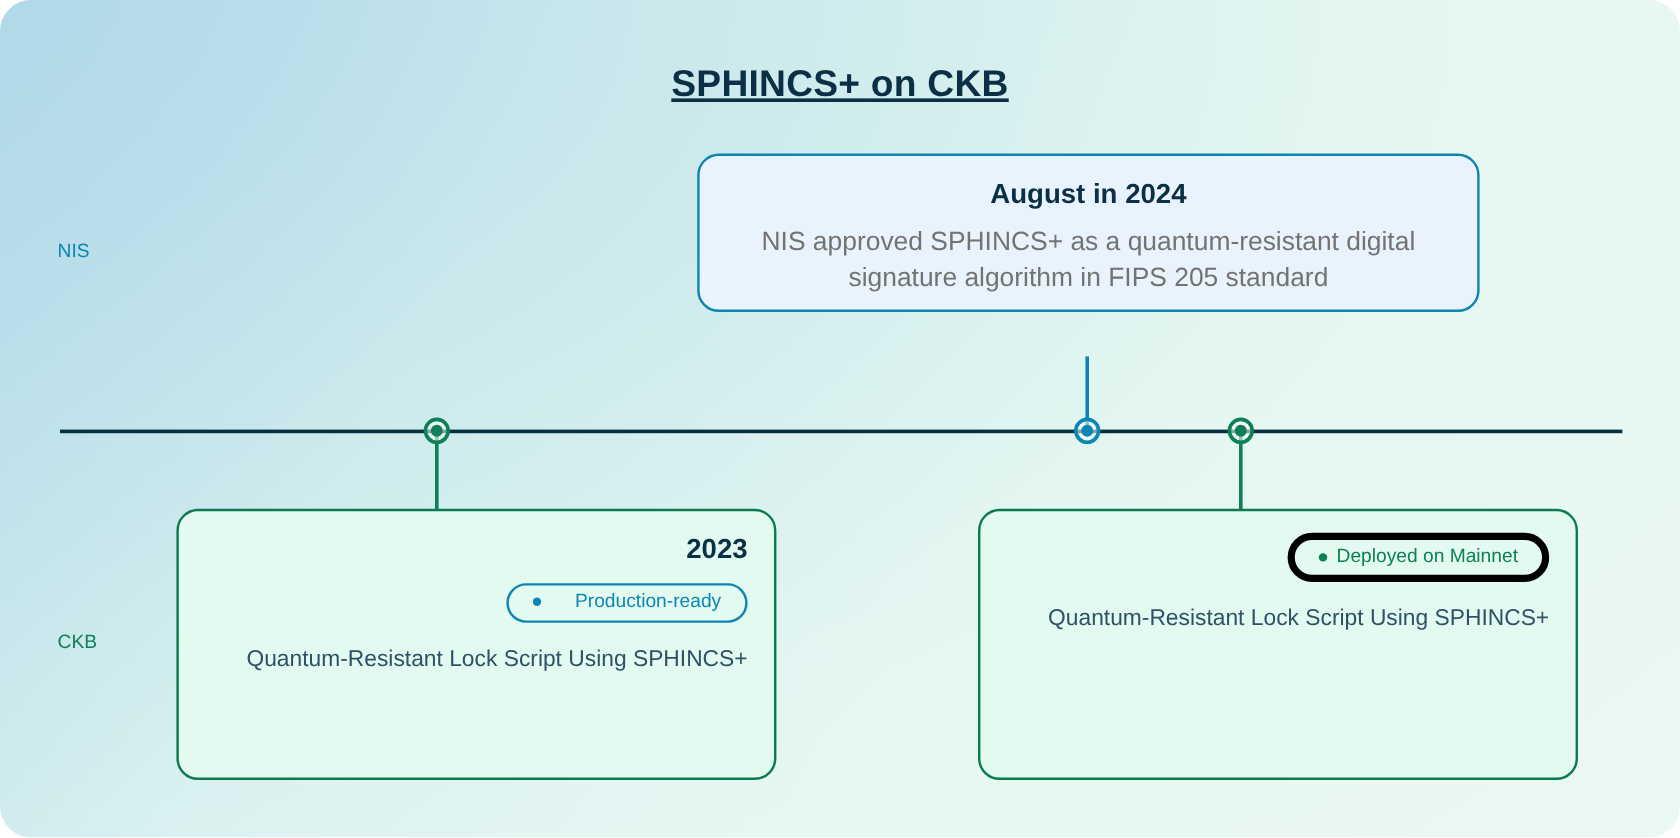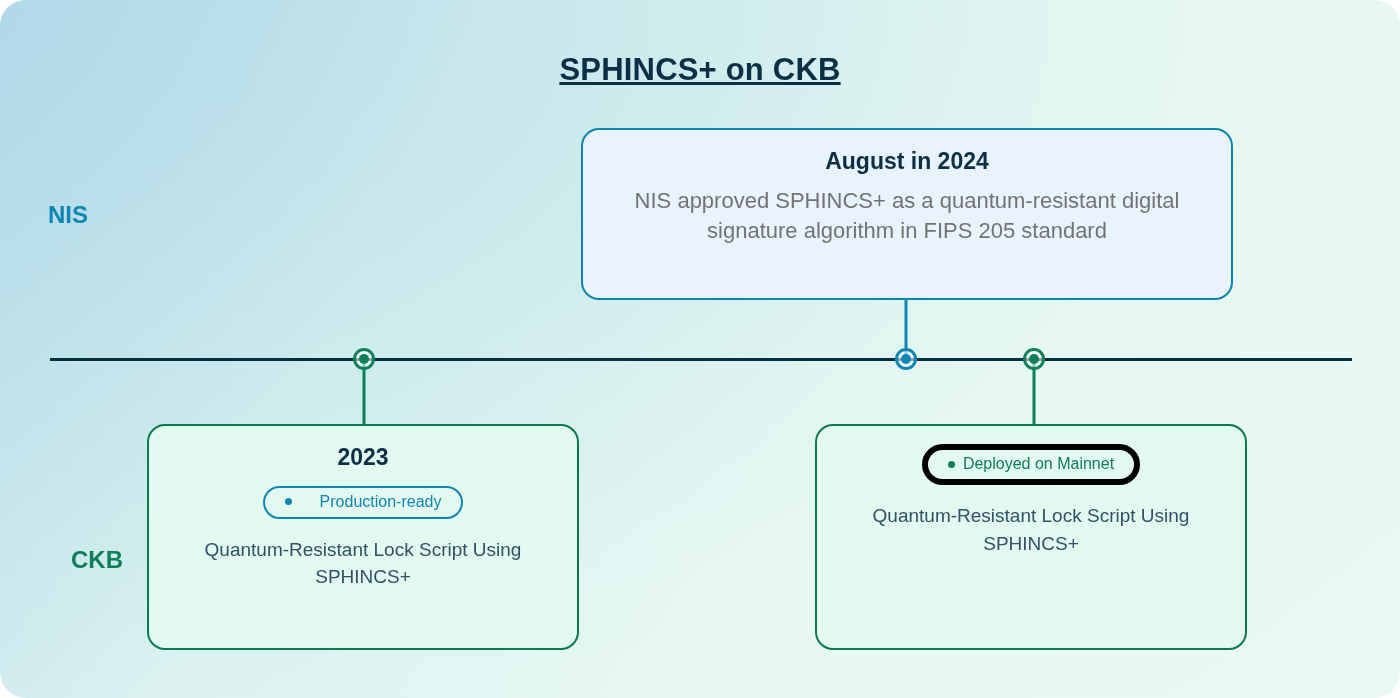--- a/index.html
+++ b/index.html
@@ -63,27 +63,27 @@
     top: 358px;
     width: 1302px;
     height: 3px;
     background: #04303f;
     z-index: 2;
   }
 
   
   .row-label {
     position: absolute;
-    font-size: 24px;
-    font-weight: bold;
+    font-size: 16px;
+    font-weight: normal;
     z-index: 5;
     text-align: right;
   }
   .row-label.nis { left: 48px; top: 201px; color: #0e86b4; }
-  .row-label.ckb { left: 48px; top: 546px; color: #0d8056; margin-left: 23px; }
+  .row-label.ckb { left: 48px; top: 527px; color: #0d8056; }
 
   
   .marker {
     position: absolute;
     width: 22px;
     height: 22px;
     border-radius: 50%;
     background: transparent;
     box-sizing: border-box;
     z-index: 4;
@@ -126,29 +126,30 @@
     box-sizing: border-box;
     border-radius: 18px;
     z-index: 4;
     text-align: center;
     padding: 18px 22px 20px;
   }
   .card.nis-card {
     left: 581px;
     top: 128px;
     width: 652px;
-    height: 172px;
+    height: 132px;
     border: 2px solid #0e84b0;
     background: #e9f3fd;
   }
   .card.ckb-card {
-    width: 432px;
+    width: 500px;
     height: 226px;
     border: 2px solid #0b7a4f;
     background: #e3faf0;
+    text-align: right;
   }
   .card.ckb-left  { left: 147px; top: 424px; }
   .card.ckb-right { left: 815px; top: 424px; }
 
   .card-heading {
     font-size: 23px;
     font-weight: bold;
     color: #0b2f44;
     line-height: 1.2;
     margin: 0 0 10px 0;

